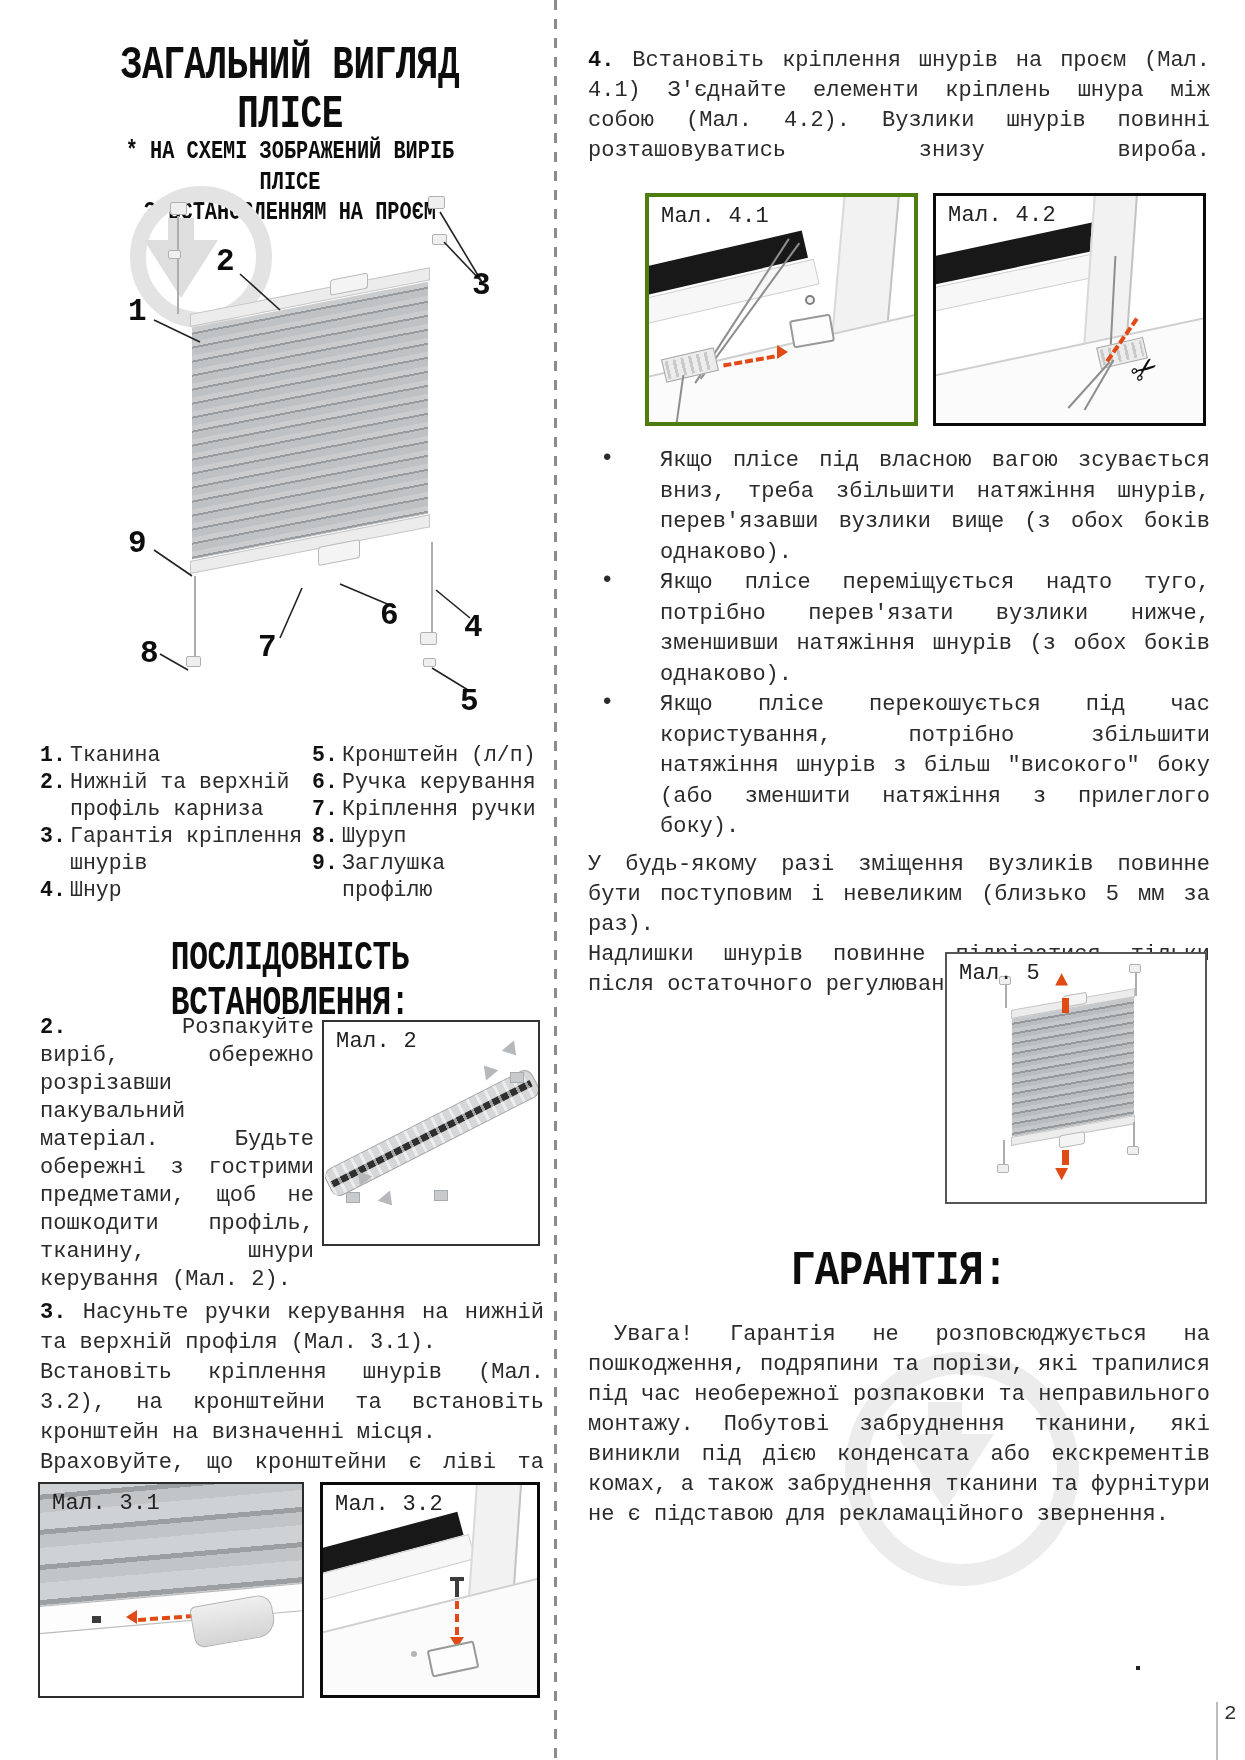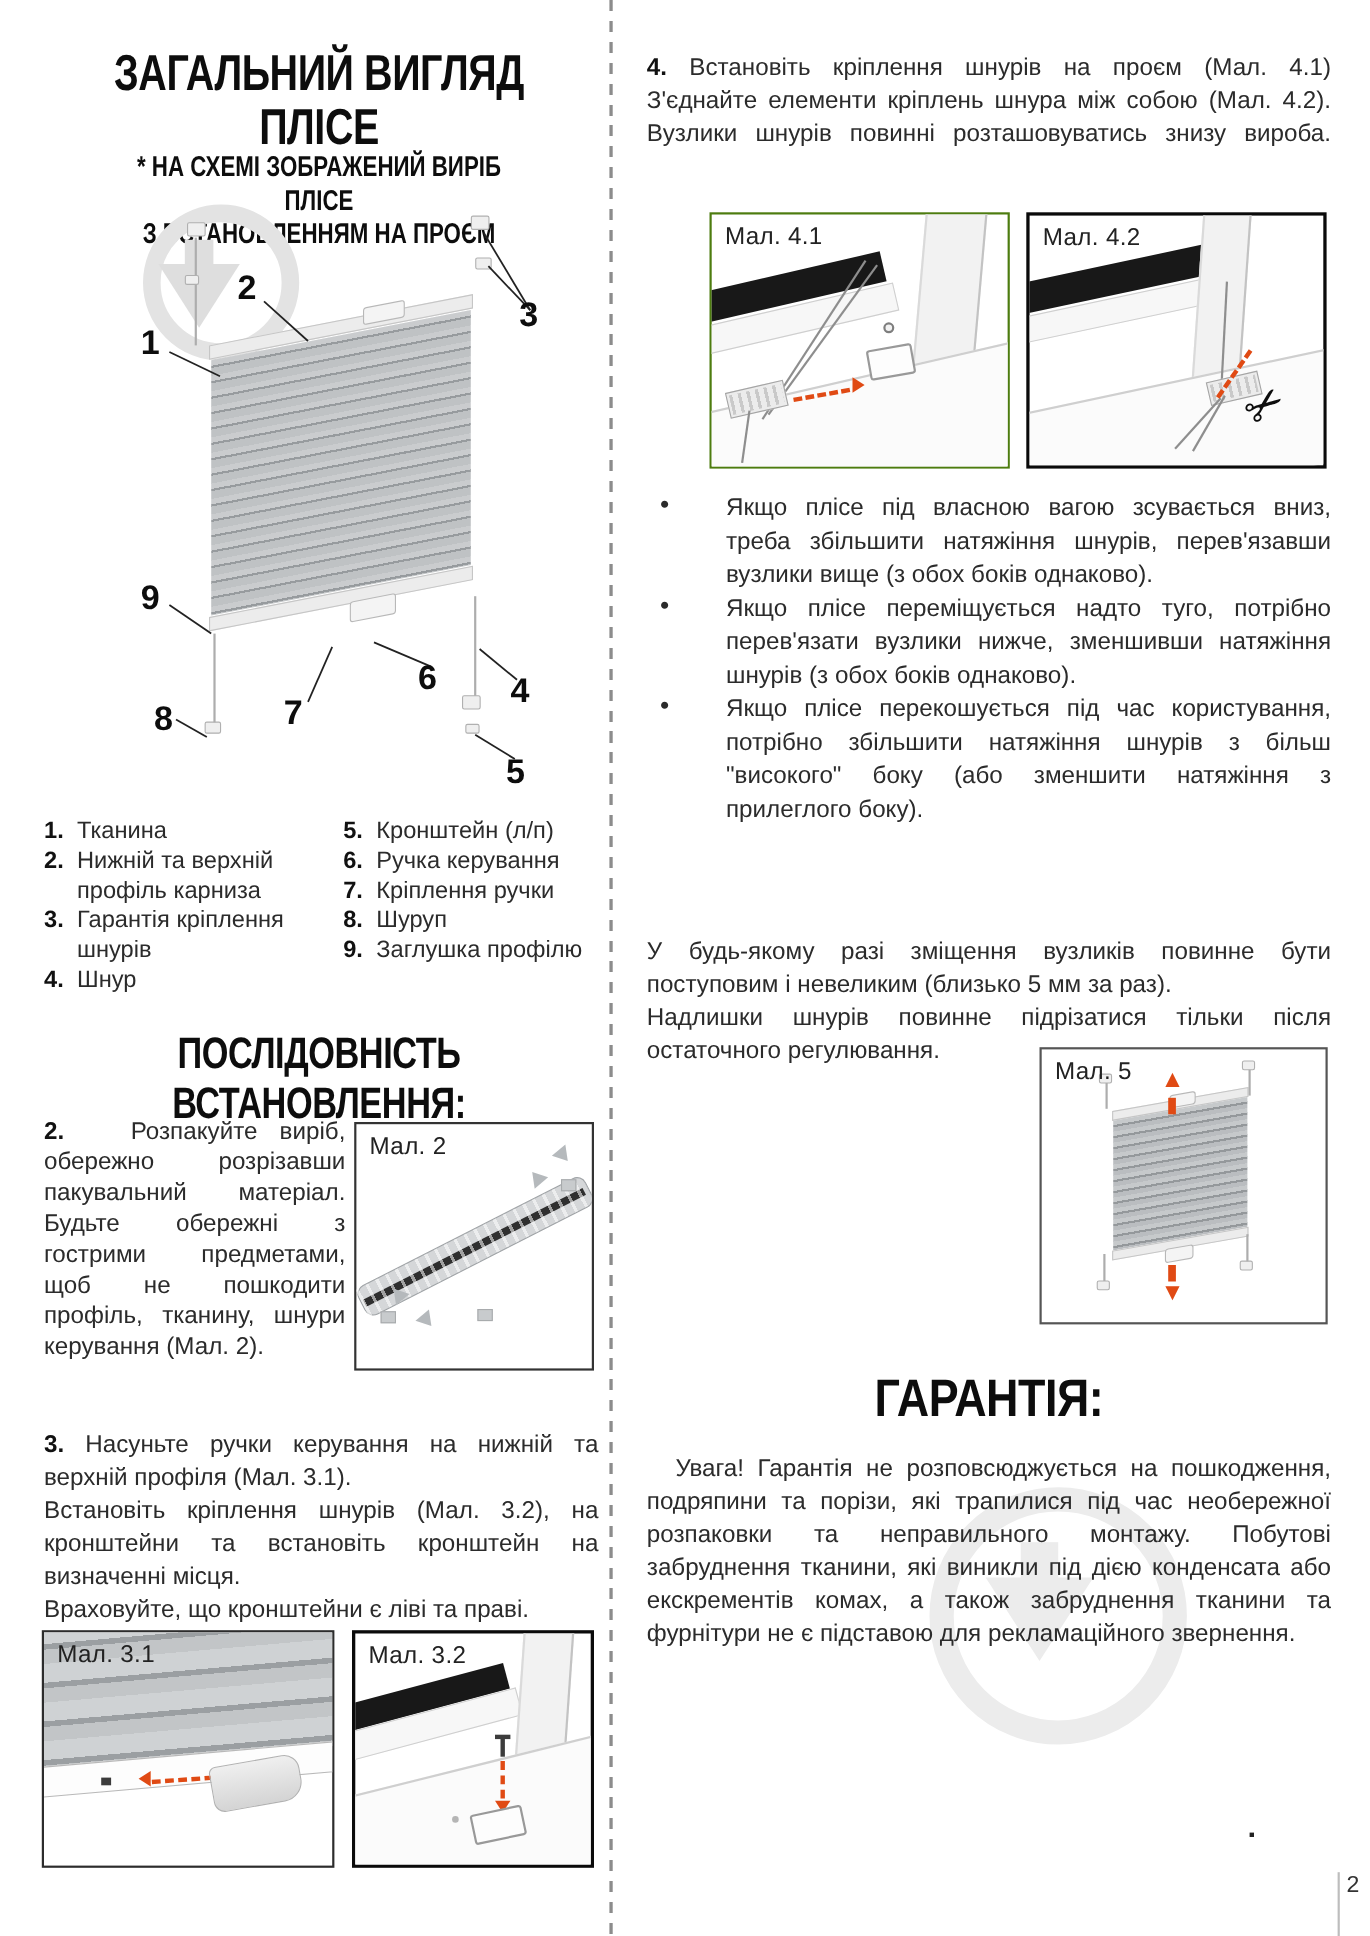--- a/index.html
+++ b/index.html
@@ -1,17 +1,17 @@
 <!DOCTYPE html>
 <html><head>
 <meta charset="utf-8">
 <style>
   html,body{margin:0;padding:0;background:#ffffff;}
   .page{position:relative;width:1245px;height:1760px;background:#fff;overflow:hidden;
-        font-family:Liberation Sans, sans-serif;color:#2b2b2b;}
+        font-family:Liberation Mono, monospace;color:#2b2b2b;}
   
   .abs{position:absolute;}
   .cond{transform:scaleX(0.78);transform-origin:center;display:block;}
   h1,h2{margin:0;color:#0d0d0d;font-weight:700;text-align:center;letter-spacing:-.5px;}
   p{margin:0;}
   .bnum{font-weight:700;color:#111;}
   .just{text-align:justify;}
   .justlast{text-align:justify;text-align-last:justify;}
   
   .divider{left:554px;top:0;width:3px;height:1760px;
@@ -49,21 +49,21 @@
   
   .h2seq{left:20px;top:936px;width:540px;font-size:40px;}
   .step2{left:40px;top:1014px;width:274px;font-size:22px;line-height:28px;}
   .step3{left:40px;top:1298px;width:504px;font-size:22px;line-height:30px;}
   
   .figbox{box-sizing:border-box;background:#fff;overflow:hidden;}
   .figlabel{position:absolute;left:12px;top:7px;font-size:22px;color:#222;letter-spacing:.3px;z-index:5;}
   .fig2{left:322px;top:1020px;width:218px;height:226px;border:2px solid #333;}
   .fig31{left:38px;top:1482px;width:266px;height:216px;border:2px solid #2c2c2c;}
   .fig32{left:320px;top:1482px;width:220px;height:216px;border:3px solid #0a0a0a;}
-  .fig41{left:645px;top:193px;width:273px;height:233px;border:2px solid #4d7c0f;text-align:right;}
+  .fig41{left:645px;top:193px;width:273px;height:233px;border:4px solid #4d7c0f;text-align:right;}
   .fig42{left:933px;top:193px;width:273px;height:233px;border:3px solid #0a0a0a;}
   .fig5{left:945px;top:952px;width:262px;height:252px;border:2px solid #555;}
   
   .pkg{position:absolute;left:-8px;top:96px;width:232px;height:30px;background:#d5d7d9;border:1px solid #9fa3a6;
        border-radius:9px;transform:rotate(-27deg);box-sizing:border-box;}
   .pkg-core{position:absolute;left:2px;top:11px;width:224px;height:7px;background:#2f2f2f;}
   .pkg-ribs{position:absolute;inset:0;background:repeating-linear-gradient(90deg,rgba(255,255,255,.55) 0 3px,transparent 3px 10px);}
   .garr{position:absolute;width:0;height:0;border-left:8px solid transparent;border-right:8px solid transparent;border-bottom:13px solid #b5b9bc;}
   .gsq{position:absolute;background:#c8cbcd;border:1px solid #a8abad;width:12px;height:9px;}
   

